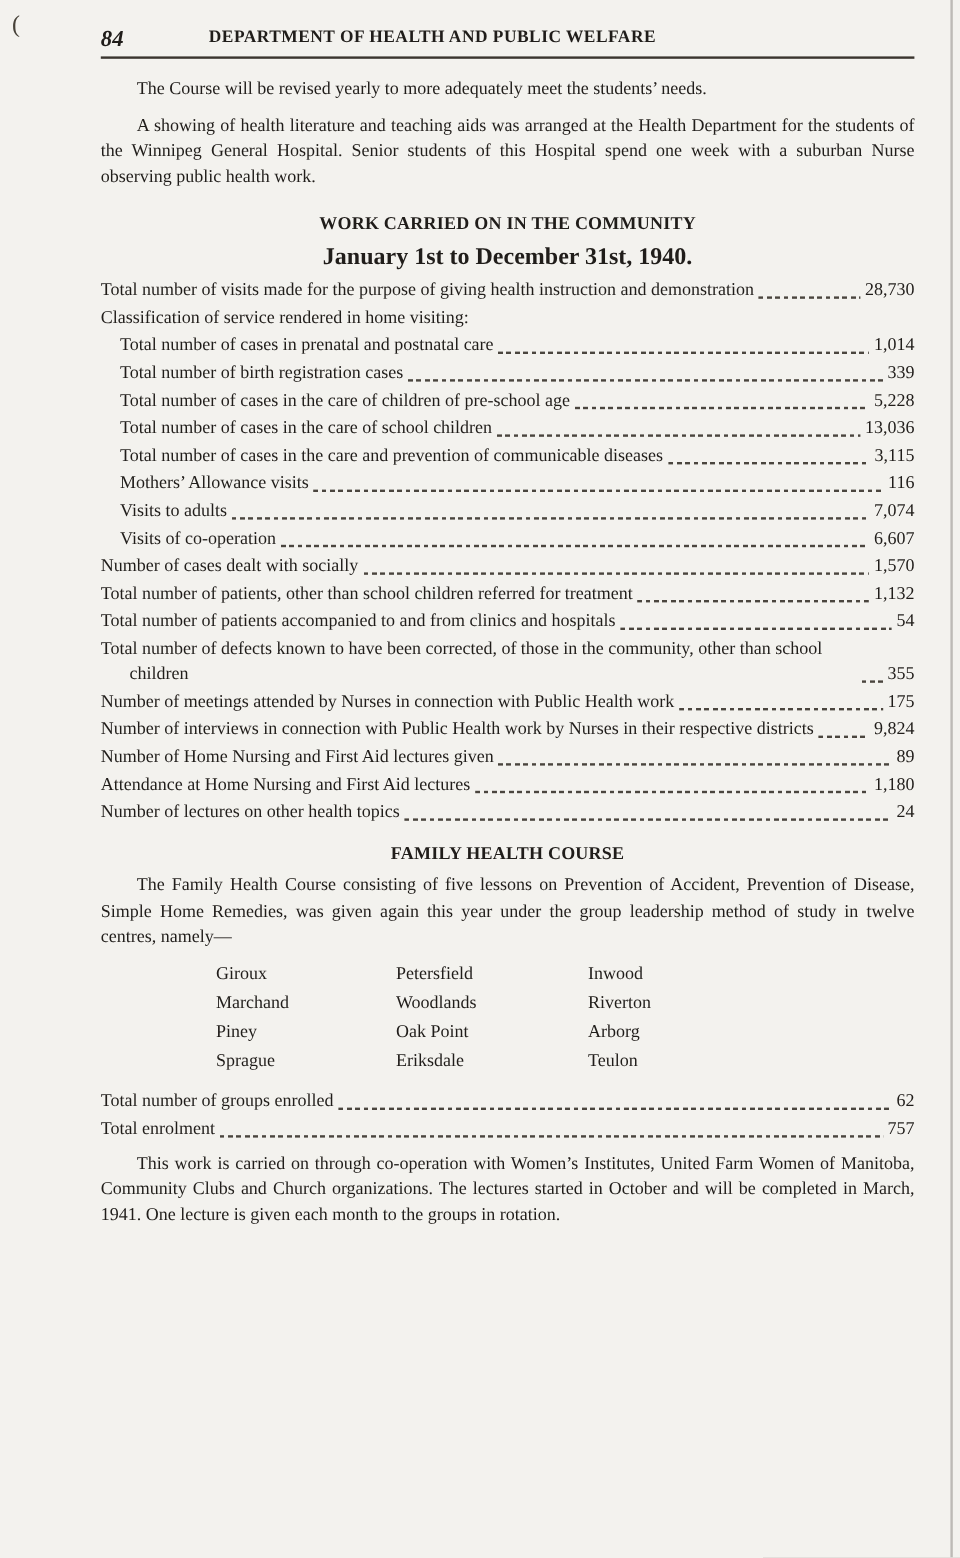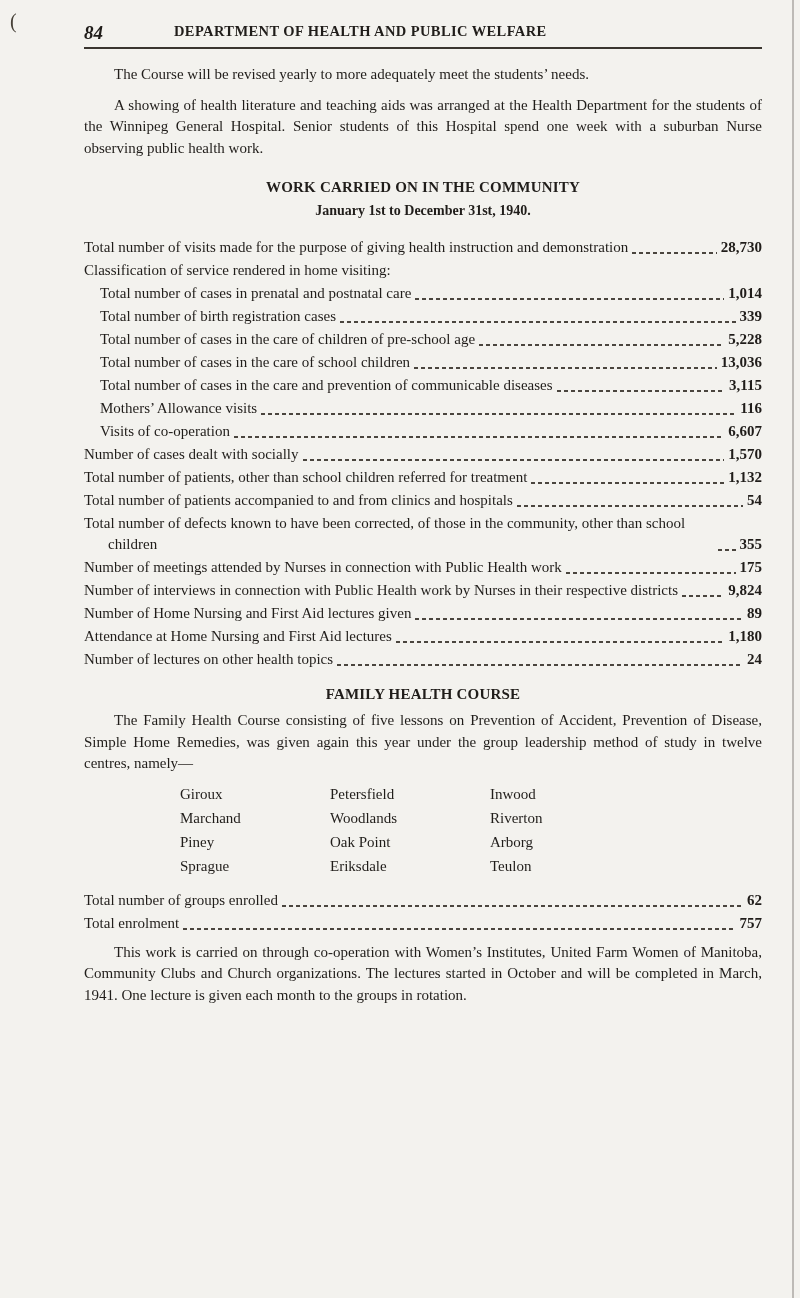--- a/index.html
+++ b/index.html
@@ -30,34 +30,34 @@
     font-size: 15px; line-height: 21.5px;
     text-align: justify; text-indent: 30px;
     margin: 0 0 9px 0;
   }
 
   .section-heading {
     font-size: 15px; font-weight: bold; text-align: center;
     margin: 20px 0 7px; letter-spacing: .2px;
   }
   .section-subheading {
-    font-size: 14px; font-weight: bold; text-align: center;
-    margin: 0 0 18px;
+    font-size: 20px; font-weight: bold; text-align: center;
+    margin: 0 0 6px;
   }
 
   .stats-list { font-size: 15px; }
   .stat-row { display: flex; align-items: flex-end; line-height: 21px; margin-bottom: 2px; }
   .stat-row.indent-1 { margin-left: 16px; }
   .stat-label { padding-left: 24px; text-indent: -24px; }
   .stat-leader {
     flex: 1; min-width: 18px; height: 2px;
     margin: 0 4px 4px 4px; align-self: flex-end;
     background-image: repeating-linear-gradient(to right, #4a453e 0, #4a453e 4px, transparent 4px, transparent 7px);
   }
-  .stat-value { white-space: nowrap; text-align: left; font-weight: bold; }
+  .stat-value { white-space: nowrap; text-align: left; }
 
   .course-heading { margin-top: 16px; }
 
   .centres-table {
     display: grid;
     grid-template-columns: 150px 160px 150px;
     row-gap: 3px;
     margin: 9px 0 13px 96px;
     font-size: 15px; line-height: 21px;
   }
@@ -116,20 +116,25 @@
         </div>
         <div class="stat-row indent-1">
           <span class="stat-label">Total number of cases in the care and prevention of communicable diseases</span>
           <span class="stat-leader"></span>
           <span class="stat-value">3,115</span>
         </div>
         <div class="stat-row indent-1">
           <span class="stat-label">Mothers’ Allowance visits</span>
           <span class="stat-leader"></span>
           <span class="stat-value">116</span>
+        </div>
+        <div class="stat-row indent-1">
+          <span class="stat-label">Visits to adults</span>
+          <span class="stat-leader"></span>
+          <span class="stat-value">7,074</span>
         </div>
         <div class="stat-row indent-1">
           <span class="stat-label">Visits of co-operation</span>
           <span class="stat-leader"></span>
           <span class="stat-value">6,607</span>
         </div>
         <div class="stat-row">
           <span class="stat-label">Number of cases dealt with socially</span>
           <span class="stat-leader"></span>
           <span class="stat-value">1,570</span>

